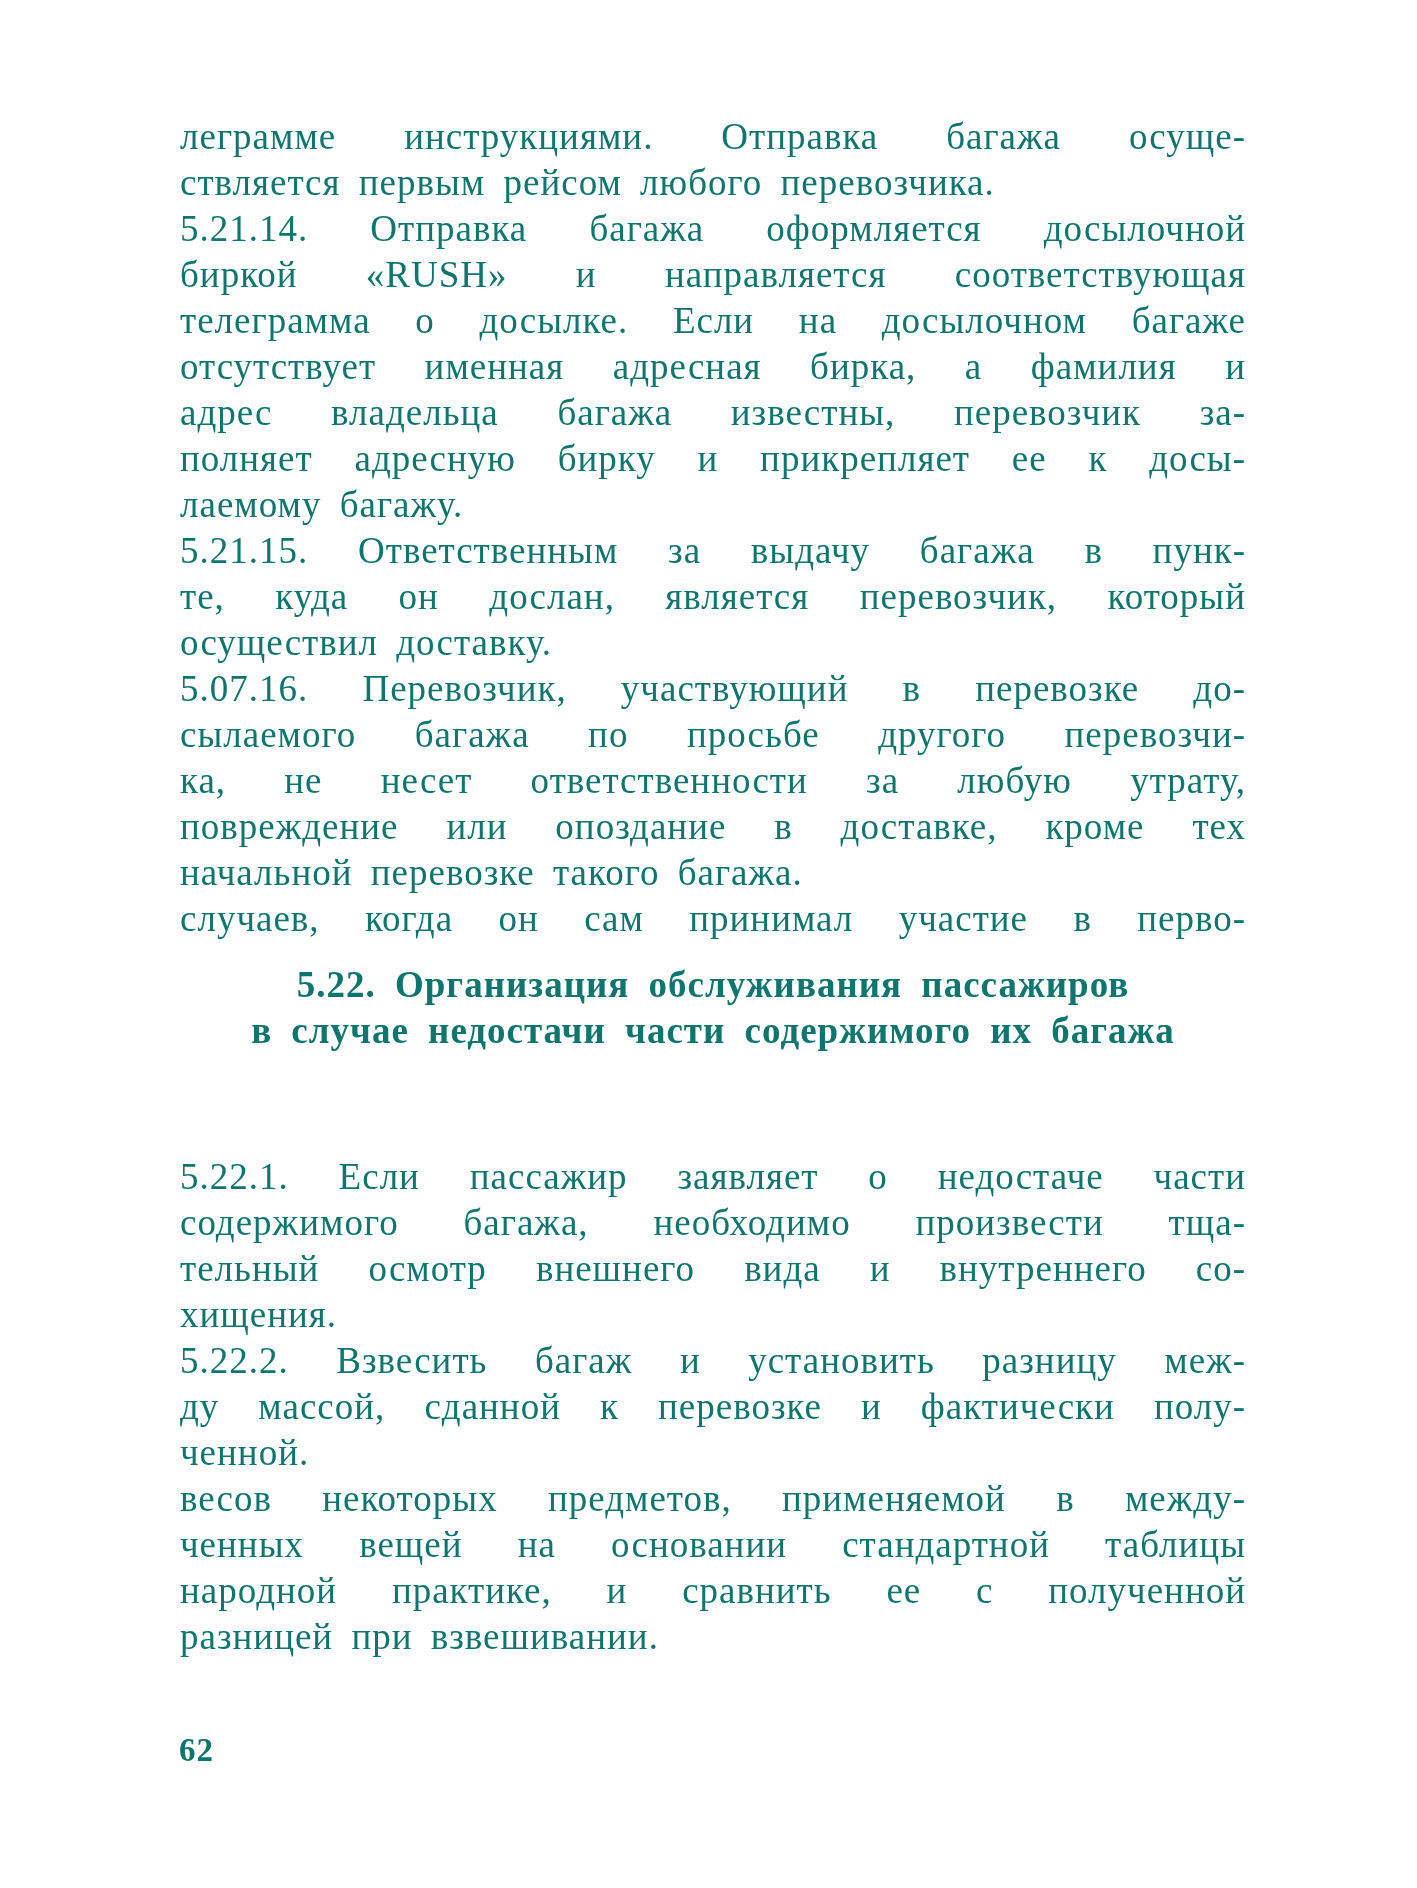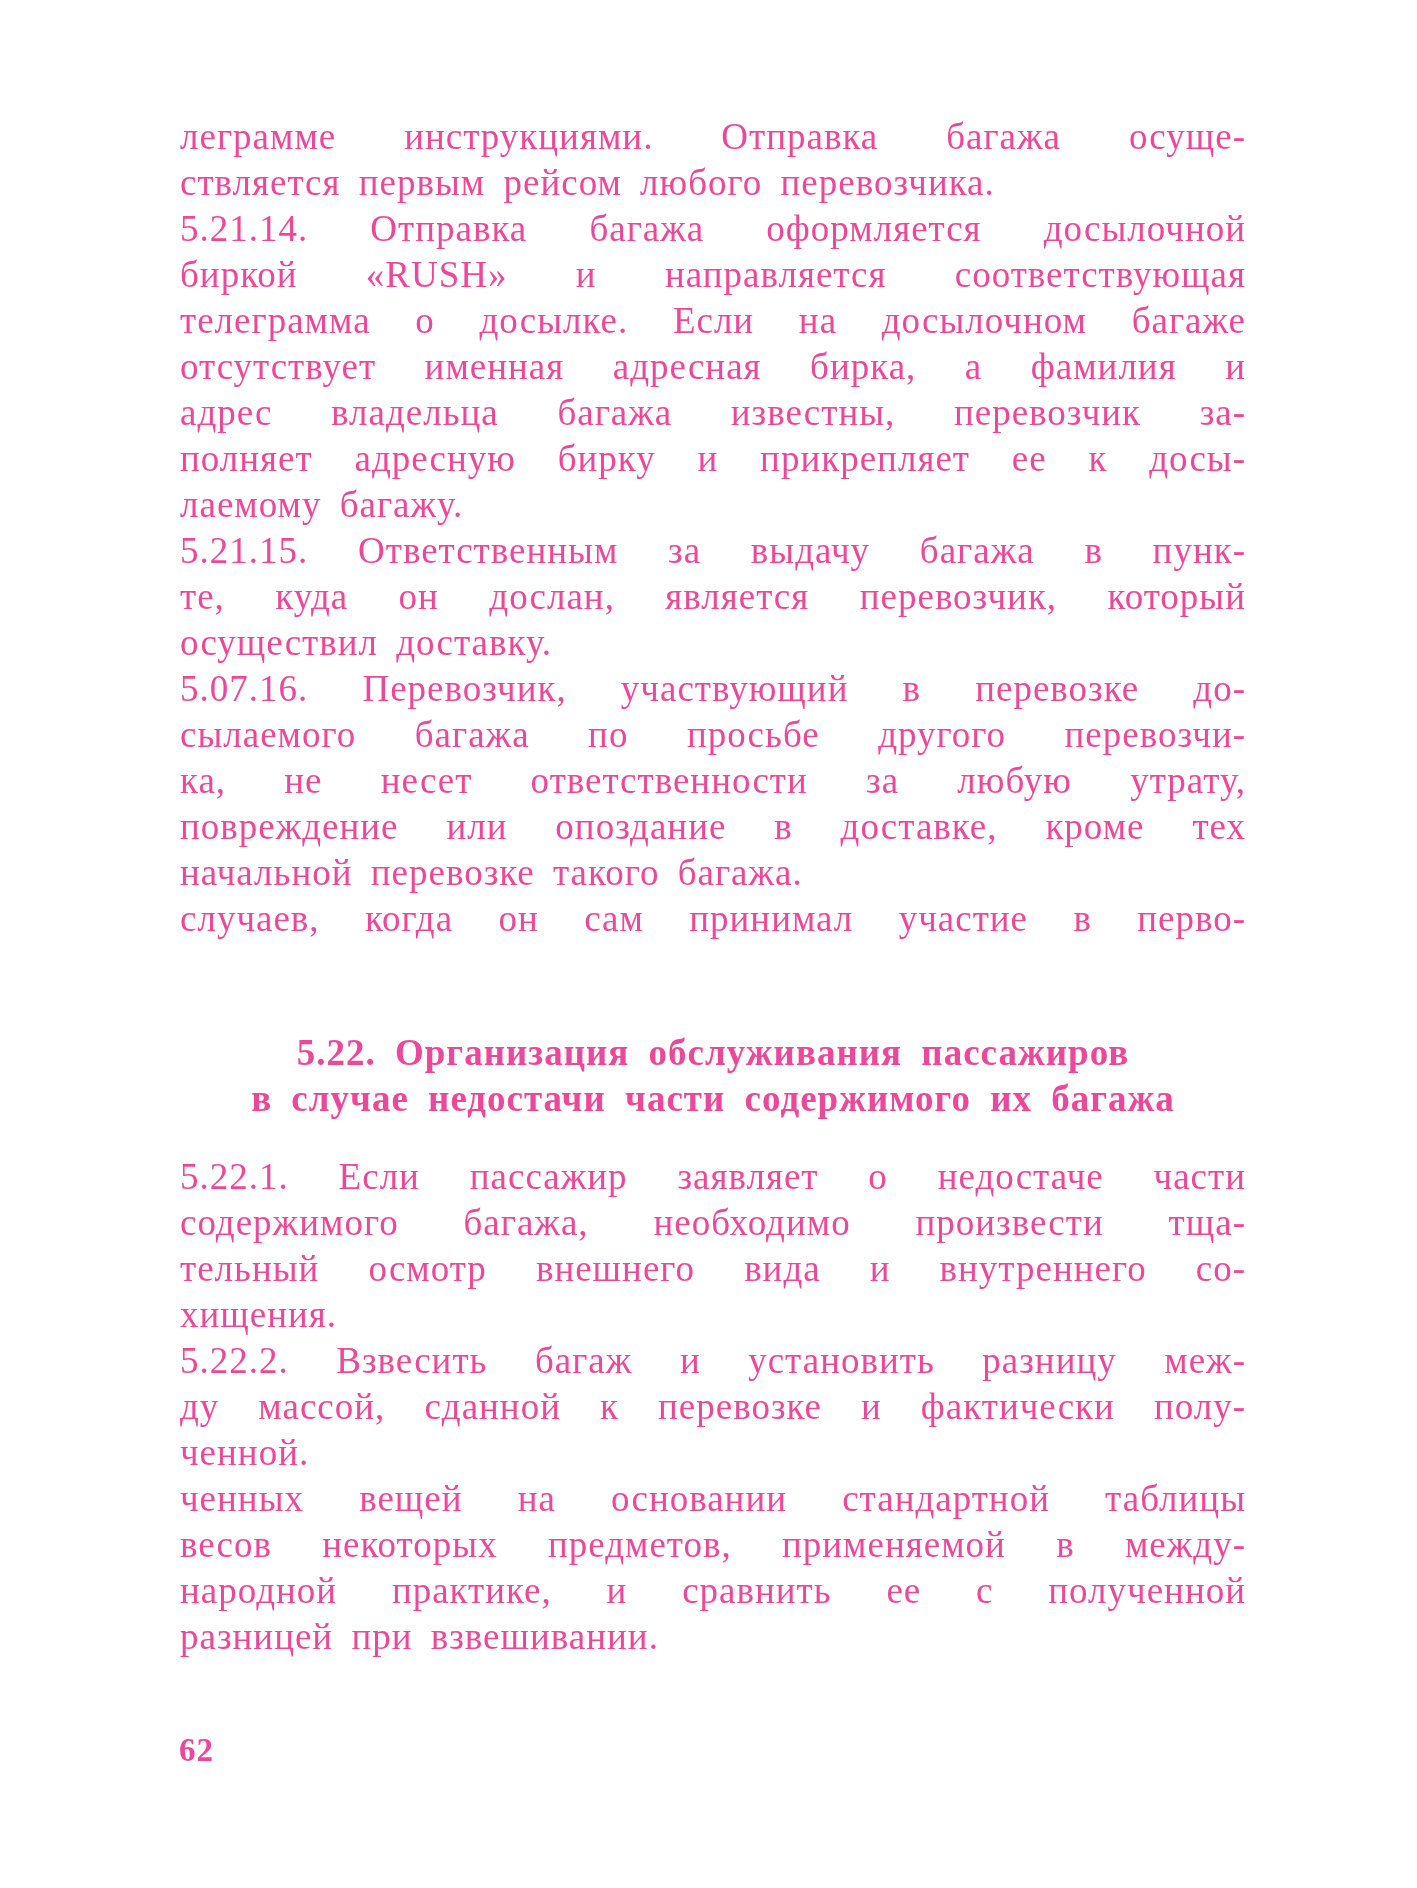--- a/index.html
+++ b/index.html
@@ -7,21 +7,21 @@
     padding: 0;
     background: #ffffff;
   }
   .sheet {
     position: relative;
     width: 1417px;
     height: 1888px;
     background: #ffffff;
     overflow: hidden;
     font-family: "Liberation Serif", "DejaVu Serif", serif;
-    color: #ec4899;
+    color: #0f766e;
   }
   .col {
     position: absolute;
     left: 180px;
     width: 1066px;
   }
   .block-top    { top: 114px;  }
   .block-bottom { top: 1132px; margin-top: 22px; }
   .line {
     font-size: 37px;
@@ -37,21 +37,21 @@
   .line.endline {
     text-align: left;
     text-align-last: left;
     word-spacing: 8px;
   }
   .num { font-weight: normal; }
   .heading {
     position: absolute;
     left: 180px;
     width: 1066px;
-    top: 1030px;
+    top: 962px;
     text-align: center;
     font-weight: bold;
     font-size: 37px;
     line-height: 46px;
     letter-spacing: 1px;
     word-spacing: 9px;
   }
   .pagenum {
     position: absolute;
     left: 179px;
@@ -93,21 +93,21 @@
   </div>
 
   <div class="col block-bottom" id="block-bottom">
       <div class="line"><span class="num">5.22.1.</span><span class="txt"> Если пассажир заявляет о недостаче части</span></div>
       <div class="line"><span class="txt">содержимого багажа, необходимо произвести тща-</span></div>
       <div class="line"><span class="txt">тельный осмотр внешнего вида и внутреннего со-</span></div>
       <div class="line endline"><span class="txt">хищения.</span></div>
       <div class="line"><span class="num">5.22.2.</span><span class="txt"> Взвесить багаж и установить разницу меж-</span></div>
       <div class="line"><span class="txt">ду массой, сданной к перевозке и фактически полу-</span></div>
       <div class="line endline"><span class="txt">ченной.</span></div>
+      <div class="line"><span class="txt">весов некоторых предметов, применяемой в между-</span></div>
       <div class="line"><span class="txt">ченных вещей на основании стандартной таблицы</span></div>
-      <div class="line"><span class="txt">весов некоторых предметов, применяемой в между-</span></div>
       <div class="line"><span class="txt">народной практике, и сравнить ее с полученной</span></div>
       <div class="line endline"><span class="txt">разницей при взвешивании.</span></div>
     </div>
 
   <div class="pagenum">62</div>
 
 </div>
 
 </body></html>

